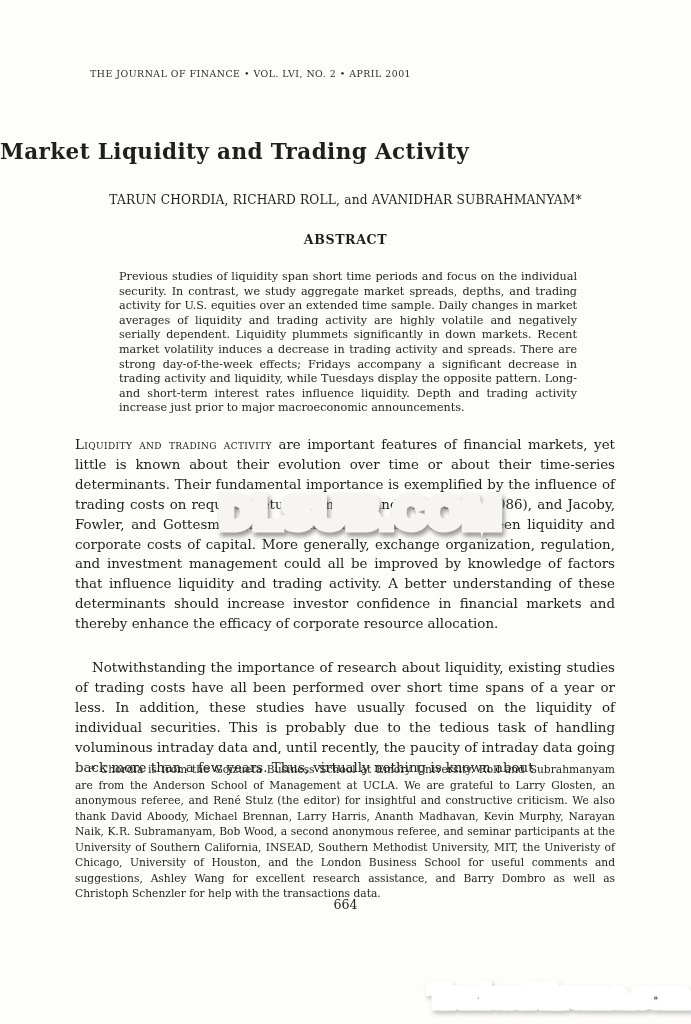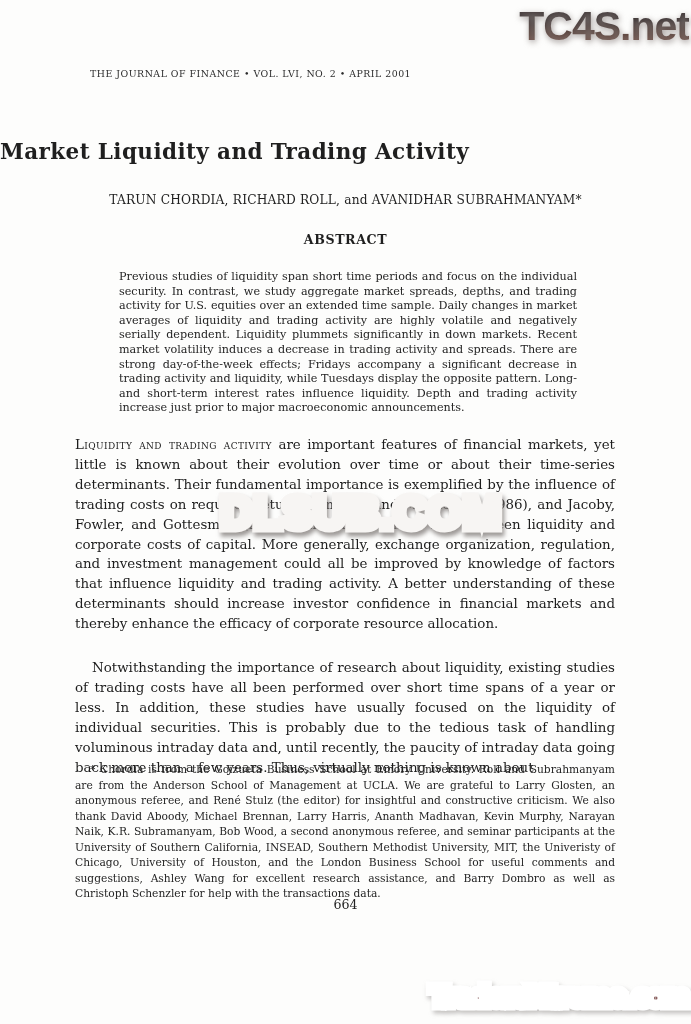--- a/index.html
+++ b/index.html
@@ -79,24 +79,20 @@
 
   <div class="body-text">
     <p><span class="lead-smallcaps">Liquidity and trading activity</span><span> are important features of financial markets, yet little is known about their evolution over time or about their time-series determinants. Their fundamental importance is exemplified by the influence of trading costs on required returns (Amihud and Mendelson (1986), and Jacoby, Fowler, and Gottesman (2000)), implying a direct link between liquidity and corporate costs of capital. More generally, exchange organization, regulation, and investment management could all be improved by knowledge of factors that influence liquidity and trading activity. A better understanding of these determinants should increase investor confidence in financial markets and thereby enhance the efficacy of corporate resource allocation.</span></p>
     <p class="indent">Notwithstanding the importance of research about liquidity, existing studies of trading costs have all been performed over short time spans of a year or less. In addition, these studies have usually focused on the liquidity of individual securities. This is probably due to the tedious task of handling voluminous intraday data and, until recently, the paucity of intraday data going back more than a few years. Thus, virtually nothing is known about</p>
   </div>
 
   <div class="footnote-block">* Chordia is from the Goizueta Business School at Emory University. Roll and Subrahmanyam are from the Anderson School of Management at UCLA. We are grateful to Larry Glosten, an anonymous referee, and René Stulz (the editor) for insightful and constructive criticism. We also thank David Aboody, Michael Brennan, Larry Harris, Ananth Madhavan, Kevin Murphy, Narayan Naik, K.R. Subramanyam, Bob Wood, a second anonymous referee, and seminar participants at the University of Southern California, INSEAD, Southern Methodist University, MIT, the Univeristy of Chicago, University of Houston, and the London Business School for useful comments and suggestions, Ashley Wang for excellent research assistance, and Barry Dombro as well as Christoph Schenzler for help with the transactions data.</div>
 
   <div class="page-number">664</div>
 
-  <div class="wm wm-tc4s">
-    <span class="shadow">TC4S.net</span>
-    <span class="fill">TC4S.net</span>
-  </div>
 
   <div class="wm wm-dlsub">
     <span class="outline">DLSUB.COM</span>
     <span class="fill">DLSUB.COM</span>
   </div>
 
   <div class="wm wm-traders">
     <span class="glow">TradersXtreme.com</span>
     <span class="outline">TradersXtreme.com</span>
     <span class="fill">TradersXtreme.com</span>

